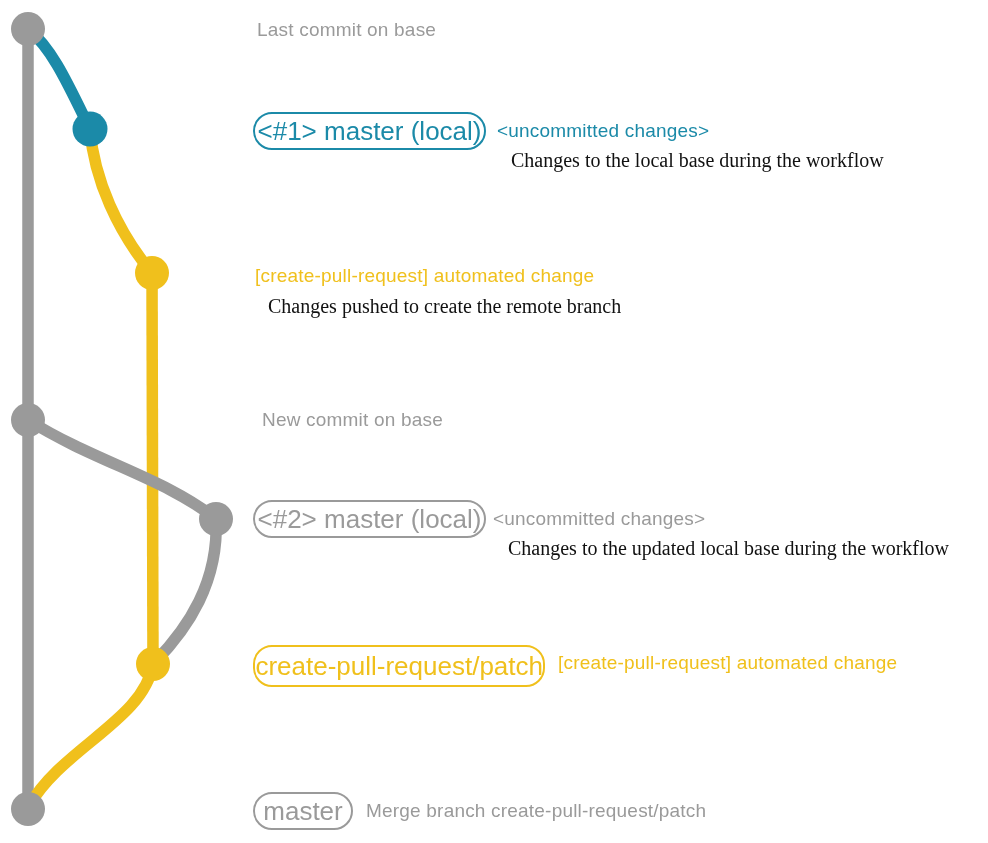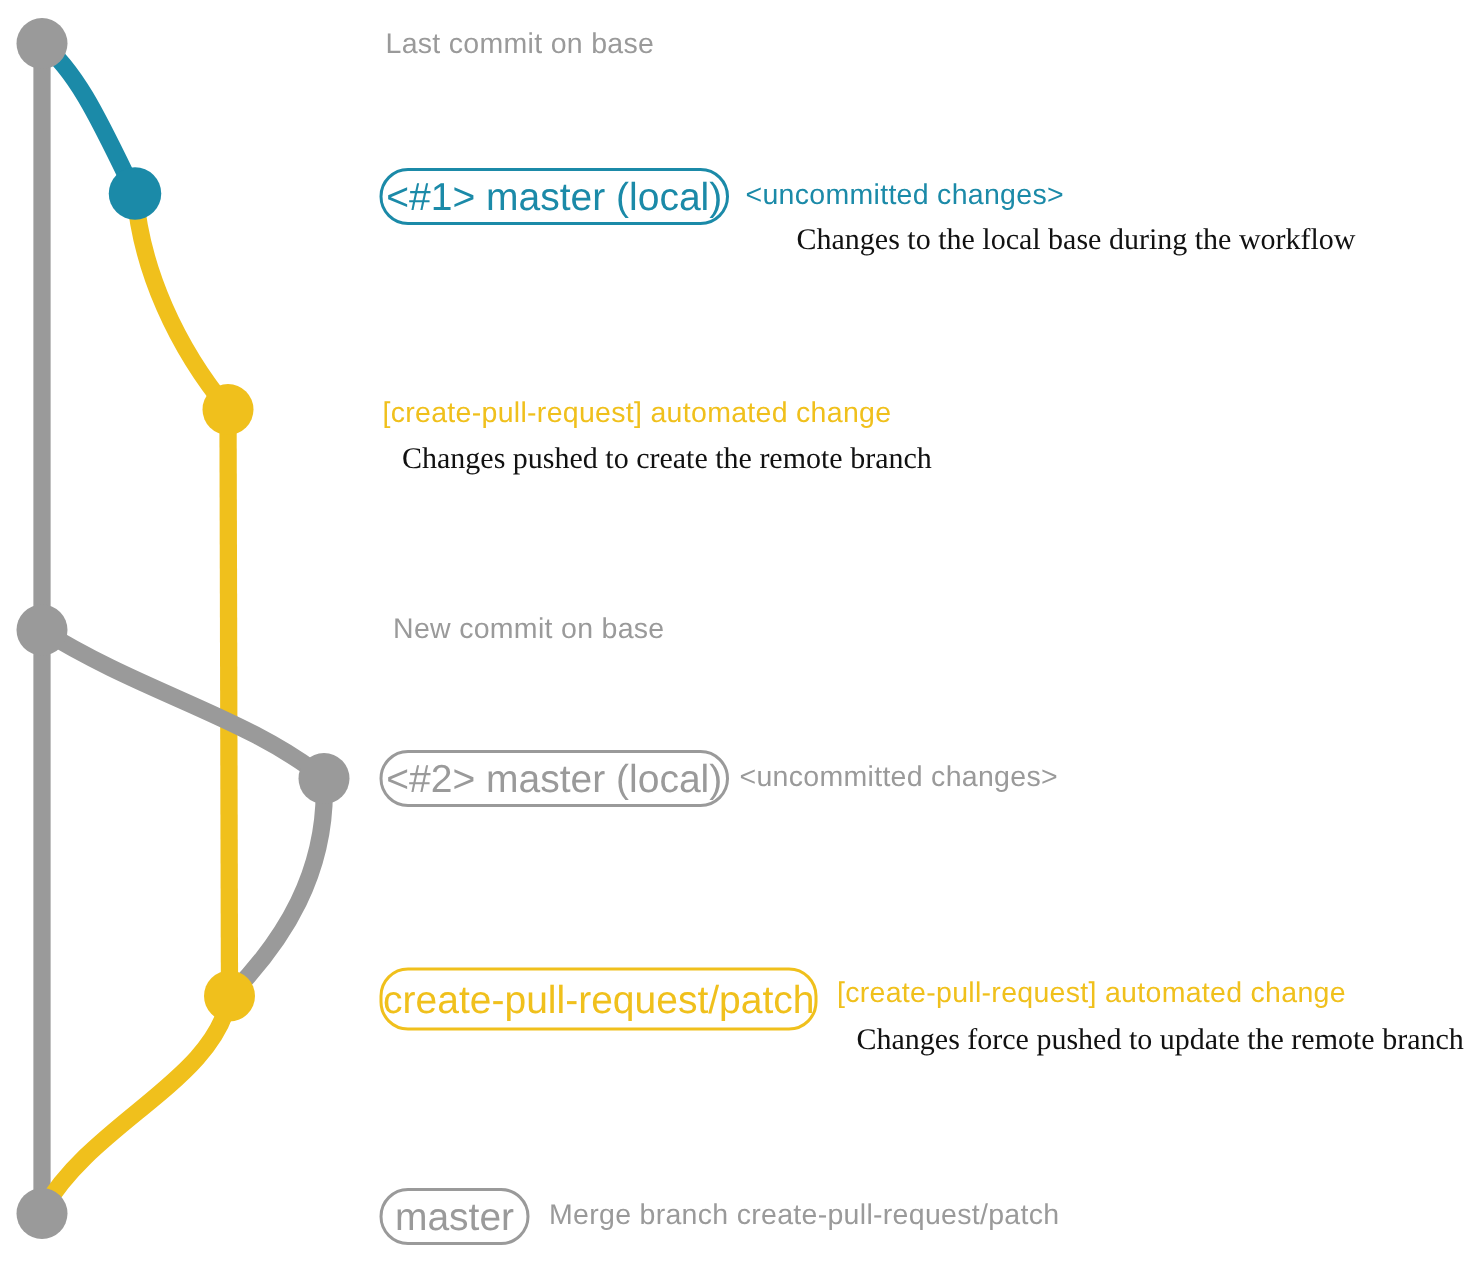--- a/index.html
+++ b/index.html
@@ -67,36 +67,36 @@
     <circle cx="153" cy="664" r="17" class="node-yellow"></circle>
     <circle cx="28" cy="809" r="17" class="node-gray"></circle>
   </svg>
 
   <div class="ann sans-label c-gray" style="left:257px; top:17px;">Last commit on base</div>
 
   <div class="tag-box tag-teal" style="left:253px; top:112px; width:233px; height:38px;">
     <span>&lt;#1&gt; master (local)</span>
   </div>
   <div class="ann sans-label c-teal" style="left:497px; top:118px;">&lt;uncommitted changes&gt;</div>
-  <div class="ann serif-desc" style="left:511px; top:149px;margin-left:20px;">Changes to the local base during the workflow</div>
+  <div class="ann serif-desc" style="left:511px; top:149px;">Changes to the local base during the workflow</div>
 
   <div class="ann sans-label c-yellow" style="left:255px; top:263px;">[create-pull-request] automated change</div>
   <div class="ann serif-desc" style="left:268px; top:295px;">Changes pushed to create the remote branch</div>
 
   <div class="ann sans-label c-gray" style="left:262px; top:407px;">New commit on base</div>
 
   <div class="tag-box tag-gray" style="left:253px; top:500px; width:233px; height:38px;">
     <span>&lt;#2&gt; master (local)</span>
   </div>
   <div class="ann sans-label c-gray" style="left:493px; top:506px;">&lt;uncommitted changes&gt;</div>
+  <div class="ann serif-desc" style="left:508px; top:537px;">Changes to the updated local base during the workflow</div>
 
   <div class="tag-box tag-yellow" style="left:253px; top:645px; width:292px; height:42px;">
     <span>create-pull-request/patch</span>
   </div>
   <div class="ann sans-label c-yellow" style="left:558px; top:650px;">[create-pull-request] automated change</div>
-  <div class="ann serif-desc" style="left:571px; top:682px;">Changes force pushed to update the remote branch</div>
 
   <div class="tag-box tag-gray" style="left:253px; top:792px; width:100px; height:38px;">
     <span>master</span>
   </div>
   <div class="ann sans-label c-gray" style="left:366px; top:798px;">Merge branch create-pull-request/patch</div>
 
 </div>
 
 </body></html>

